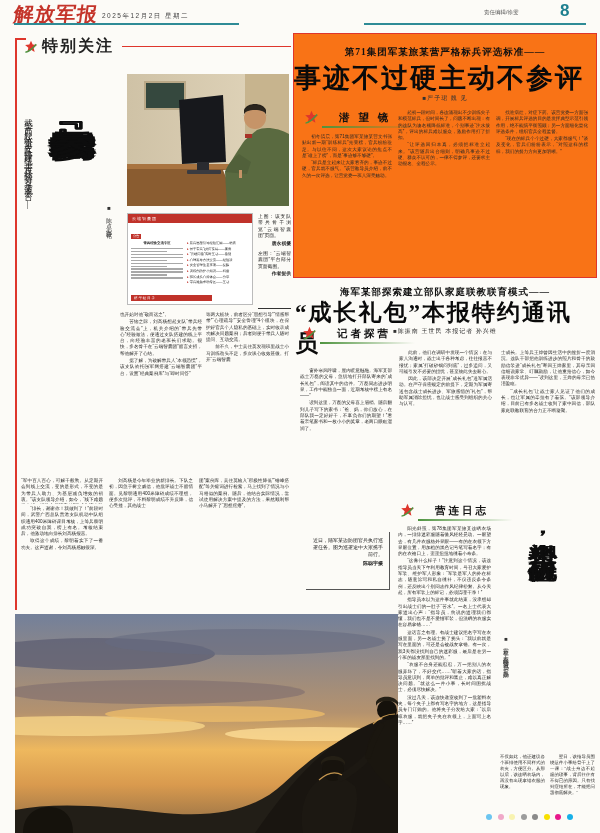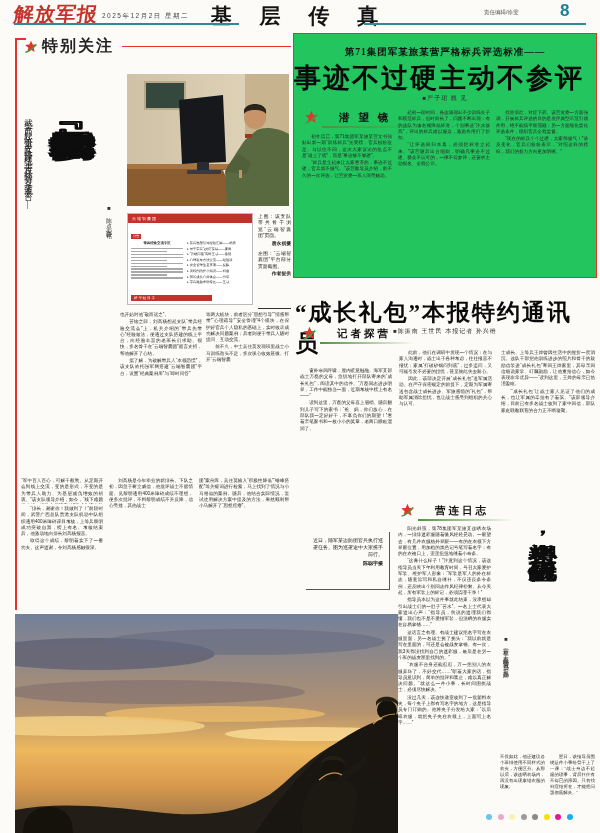--- a/index.html
+++ b/index.html
@@ -34,21 +34,21 @@
   .v-headline{position:absolute;left:59px;top:112px;height:372px;writing-mode:vertical-rl;
               font-family:"Liberation Serif",serif;font-weight:bold;font-size:26px;color:#0d0d0d;
               transform:scaleX(1.85);transform-origin:50% 0;line-height:1;}
   .v-byline-sf{position:absolute;left:104px;top:205px;height:110px;writing-mode:vertical-rl;
                font-size:6px;letter-spacing:2px;color:#333;}
   
   .col{position:absolute;font-size:4.6px;line-height:6.3px;text-align:justify;color:#272727;overflow:hidden;}
   .col .para{margin:0 0 1px;text-indent:2em;}
   .col.cont .para:first-child{text-indent:0;}
   
-  .redbox{position:absolute;left:293px;top:33px;width:302px;height:243px;border:1.8px solid #de362c;background:#22c55e;text-decoration:underline;}
+  .redbox{position:absolute;left:293px;top:33px;width:302px;height:243px;border:1.8px solid #de362c;background:#f97316;text-decoration:underline;}
   .kicker{position:absolute;text-align:center;font-family:"Liberation Serif",serif;font-weight:bold;
           font-size:9.5px;color:#111;letter-spacing:1px;}
   .bigtitle{position:absolute;font-weight:bold;color:#0a0a0a;}
   .byline{position:absolute;text-align:center;font-size:6px;color:#333;letter-spacing:1px;}
   
   .photocap{font-size:4.8px;line-height:6.4px;text-align:justify;color:#222;}
   .photocap .credit{display:block;text-align:right;font-weight:bold;margin-top:1px;}
   .cap-rule{position:absolute;background:#333;}
   
   .patrol-cap{position:absolute;left:306px;top:532px;width:84px;height:58px;padding:5px 6px 0 6px;
@@ -84,21 +84,20 @@
   .photo-frame{position:absolute;overflow:hidden;background:#888;}
   .photo-frame svg{display:block;}
 </style>
 </head>
 <body>
 
 <div class="page">
 
   <div class="masthead">解放军报</div>
   <div class="dateline">2025年12月2日 星期二</div>
-  <div class="section-title">基 层 传 真</div>
   <div class="head-rule l"></div>
   <div class="head-rule r"></div>
   <div class="editor">责任编辑/徐雯</div>
   <div class="page-no">8</div>
 
   <div class="sf-corner"></div>
   <div class="sf-left-border"></div>
   <div class="sf-labelrow">
     <span class="star" style="width:14px;height:14px;">
       <svg viewBox="0 0 20 20" width="14" height="14">
@@ -231,20 +230,21 @@
     <div class="col" style="left:104px;top:76px;width:92px;height:158px;">
         <p class="para">起初一段时间，各连涌现出不少训练尖子和模范标兵，但时间长了，问题不断出现：有的连队为凑名额降低标准，个别事迹“注水拔高”，评出的标兵难以服众，激励作用打了折扣。</p>
         <p class="para">“让评选回归本真，必须把标准立起来。”该营随后出台细则，明确凡事迹不过硬、群众不认可的，一律不得参评，还要求主动报名、全程公示。</p>
       </div>
     <div class="col" style="left:202px;top:76px;width:92px;height:158px;">
         <p class="para">找准病灶，对症下药。该营党委一方面强调，开展标兵评选的目的是发挥典型示范引领作用，绝不能搞平衡照顾；另一方面细化量化评选条件，组织官兵全程监督。</p>
         <p class="para">“现在的标兵个个过硬，大家都服气！”谈及变化，官兵们纷纷表示，“对照这样的榜样，我们的努力方向更加明晰。”</p>
       </div>
   </div>
 
+  <div class="kicker" style="left:295px;top:286px;width:300px;">海军某部探索建立部队家庭联教联育模式——</div>
   <div class="bigtitle" style="left:295px;top:297px;width:300px;font-size:23px;letter-spacing:2px;font-family:'Liberation Serif',serif;">“成长礼包”本报特约通讯员</div>
   <div class="byline" style="left:295px;top:327px;width:300px;">■陈振南  王世民  本报记者  孙兴维</div>
   <div class="seclabel" style="left:302px;top:326px;">
     <span class="star">
       <svg viewBox="0 0 20 20" width="15" height="15">
           <path d="M10 1l2.4 5.6 6 .5-4.6 4 1.4 5.9-5.2-3.2-5.2 3.2 1.4-5.9-4.6-4 6-.5z" fill="#de362c"></path>
           <path d="M2 17.5c5-.8 10-5 15.5-11.5" stroke="#4f9440" stroke-width="2" fill="none"></path>
         </svg>
     </span>
     <span class="txt">记者探营</span>

